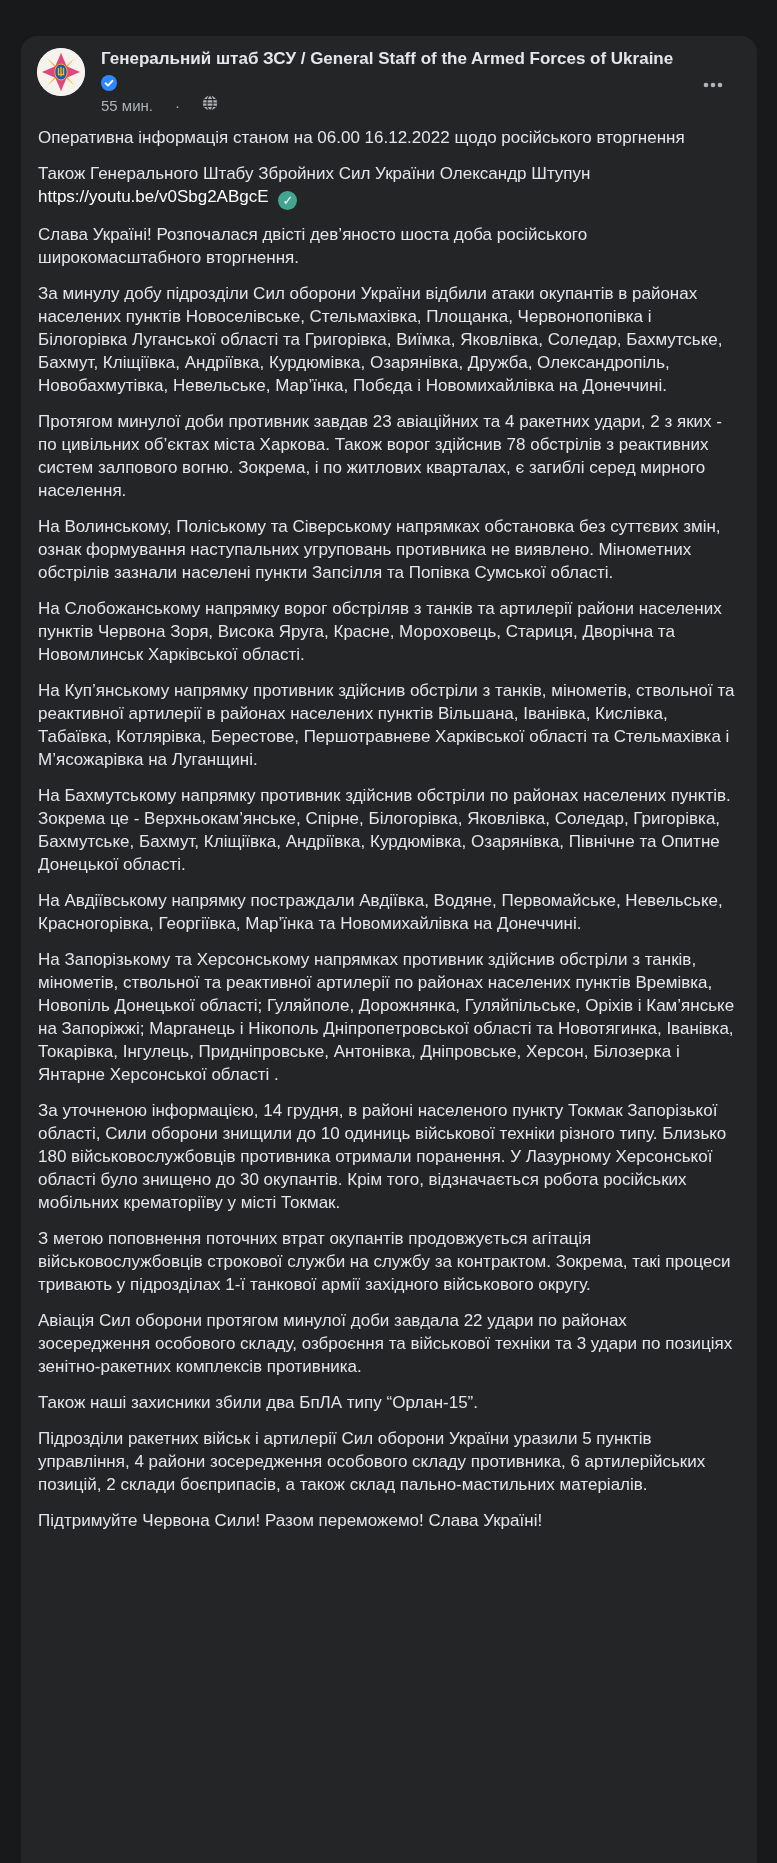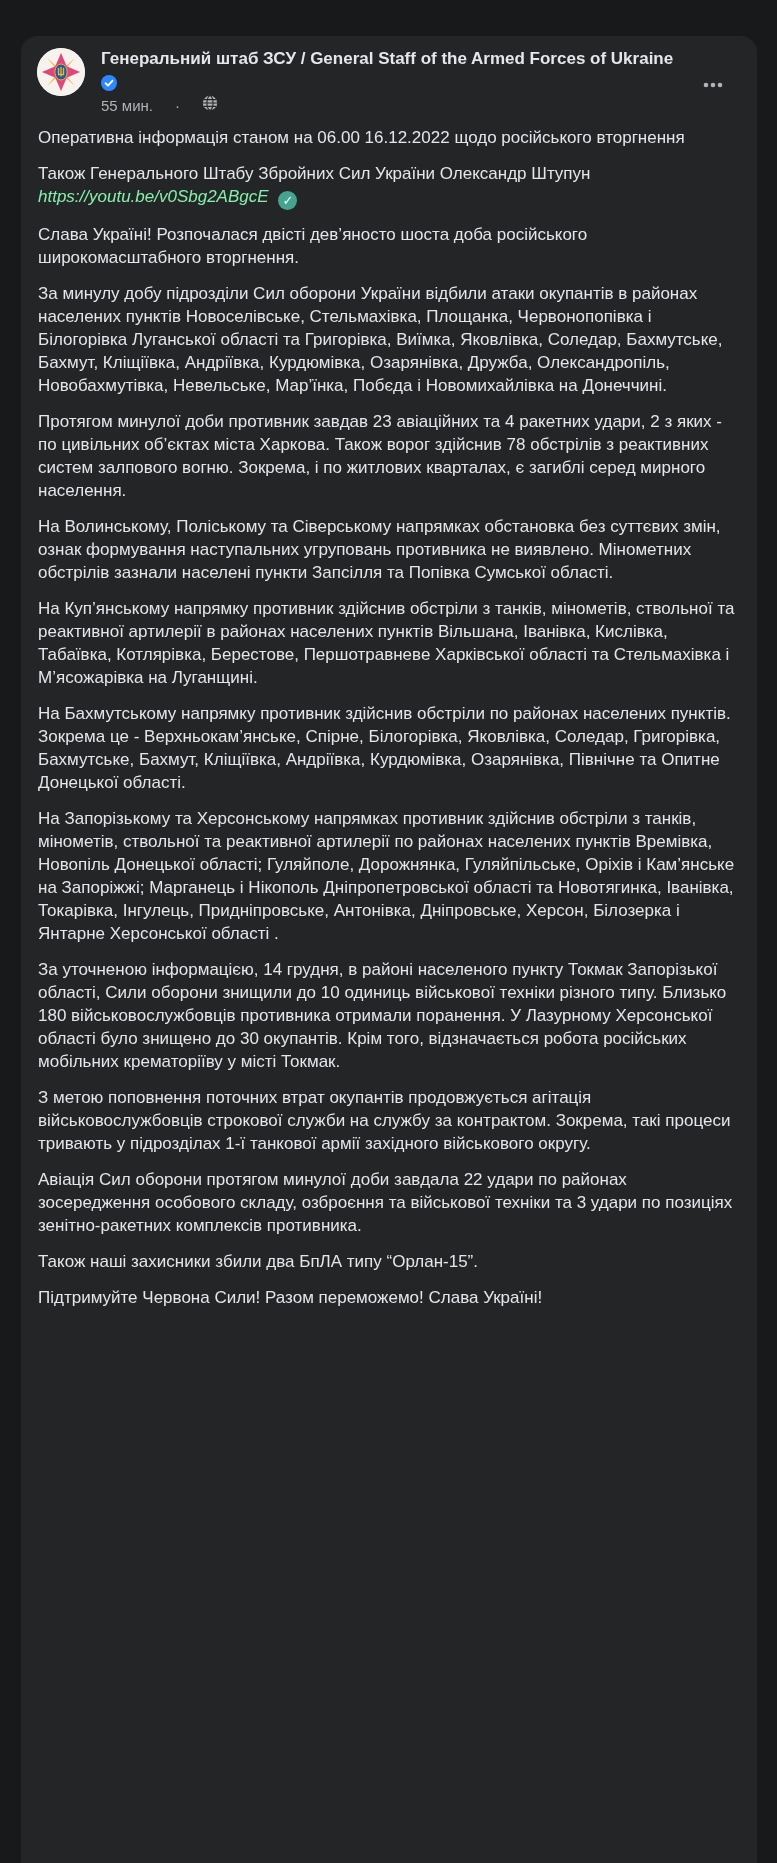--- a/index.html
+++ b/index.html
@@ -33,21 +33,21 @@
   .meta-row .timestamp { cursor:pointer; }
   .menu-btn {
     background:none; border:none; cursor:pointer; align-self:flex-start;
     padding:10px 6px; margin-top:18px; margin-right:12px;
   }
   .post-body {
     padding:11px 17px 0 17px;
     color:#e4e6eb; font-size:17px; line-height:23px;
   }
   .post-body p { margin:0 0 13px 0; }
-  .video-link { color:#86efac; text-decoration:none; cursor:pointer;font-style:italic; }
+  .video-link { color:#ffffff; text-decoration:none; cursor:pointer; }
   .check-badge {
     display:inline-flex; align-items:center; justify-content:center;
     width:19px; height:19px; border-radius:50%;
     background:#44a48f; color:#ffffff; font-size:13px; font-weight:700;
     vertical-align:-3px; margin-left:5px;
   }
 </style>
 </head>
 <body>
 
@@ -123,25 +123,28 @@
       <p>
         <span>Також Генерального Штабу Збройних Сил України Олександр Штупун</span><br>
         <a href="#" class="video-link">https://youtu.be/v0Sbg2ABgcE</a>
         <span class="check-badge">✓</span>
       </p>
       <div id="paragraphs">
           <p>Слава Україні! Розпочалася двісті дев’яносто шоста доба російського широкомасштабного вторгнення.</p>
           <p>За минулу добу підрозділи Сил оборони України відбили атаки окупантів в районах населених пунктів Новоселівське, Стельмахівка, Площанка, Червонопопівка і Білогорівка Луганської області та Григорівка, Виїмка, Яковлівка, Соледар, Бахмутське, Бахмут, Кліщіївка, Андріївка, Курдюмівка, Озарянівка, Дружба, Олександропіль, Новобахмутівка, Невельське, Мар’їнка, Побєда і Новомихайлівка на Донеччині.</p>
           <p>Протягом минулої доби противник завдав 23 авіаційних та 4 ракетних удари, 2 з яких - по цивільних об’єктах міста Харкова. Також ворог здійснив 78 обстрілів з реактивних систем залпового вогню. Зокрема, і по житлових кварталах, є загиблі серед мирного населення.</p>
           <p>На Волинському, Поліському та Сіверському напрямках обстановка без суттєвих змін, ознак формування наступальних угруповань противника не виявлено. Мінометних обстрілів зазнали населені пункти Запсілля та Попівка Сумської області.</p>
+          <p>На Слобожанському напрямку ворог обстріляв з танків та артилерії райони населених пунктів Червона Зоря, Висока Яруга, Красне, Мороховець, Стариця, Дворічна та Новомлинськ Харківської області.</p>
           <p>На Куп’янському напрямку противник здійснив обстріли з танків, мінометів, ствольної та реактивної артилерії в районах населених пунктів Вільшана, Іванівка, Кислівка, Табаївка, Котлярівка, Берестове, Першотравневе Харківської області та Стельмахівка і М’ясожарівка на Луганщині.</p>
           <p>На Бахмутському напрямку противник здійснив обстріли по районах населених пунктів. Зокрема це - Верхньокам’янське, Спірне, Білогорівка, Яковлівка, Соледар, Григорівка, Бахмутське, Бахмут, Кліщіївка, Андріївка, Курдюмівка, Озарянівка, Північне та Опитне Донецької області.</p>
+          <p>На Авдіївському напрямку постраждали Авдіївка, Водяне, Первомайське, Невельське, Красногорівка, Георгіївка, Мар’їнка та Новомихайлівка на Донеччині.</p>
           <p>На Запорізькому та Херсонському напрямках противник здійснив обстріли з танків, мінометів, ствольної та реактивної артилерії по районах населених пунктів Времівка, Новопіль Донецької області; Гуляйполе, Дорожнянка, Гуляйпільське, Оріхів і Кам’янське на Запоріжжі; Марганець і Нікополь Дніпропетровської області та Новотягинка, Іванівка, Токарівка, Інгулець, Придніпровське, Антонівка, Дніпровське, Херсон, Білозерка і Янтарне Херсонської області .</p>
           <p>За уточненою інформацією, 14 грудня, в районі населеного пункту Токмак Запорізької області, Сили оборони знищили до 10 одиниць військової техніки різного типу. Близько 180 військовослужбовців противника отримали поранення. У Лазурному Херсонської області було знищено до 30 окупантів. Крім того, відзначається робота російських мобільних крематоріїву у місті Токмак.</p>
           <p>З метою поповнення поточних втрат окупантів продовжується агітація військовослужбовців строкової служби на службу за контрактом. Зокрема, такі процеси тривають у підрозділах 1-ї танкової армії західного військового округу.</p>
           <p>Авіація Сил оборони протягом минулої доби завдала 22 удари по районах зосередження особового складу, озброєння та військової техніки та 3 удари по позиціях зенітно-ракетних комплексів противника.</p>
           <p>Також наші захисники збили два БпЛА типу “Орлан-15”.</p>
+          <p>Підрозділи ракетних військ і артилерії Сил оборони України уразили 5 пунктів управління, 4 райони зосередження особового складу противника, 6 артилерійських позицій, 2 склади боєприпасів, а також склад пально-мастильних матеріалів.</p>
           <p>Підтримуйте Червона Сили! Разом переможемо! Слава Україні!</p>
         </div>
     </div>
 
   </article>
 </div>
 
 </body></html>

